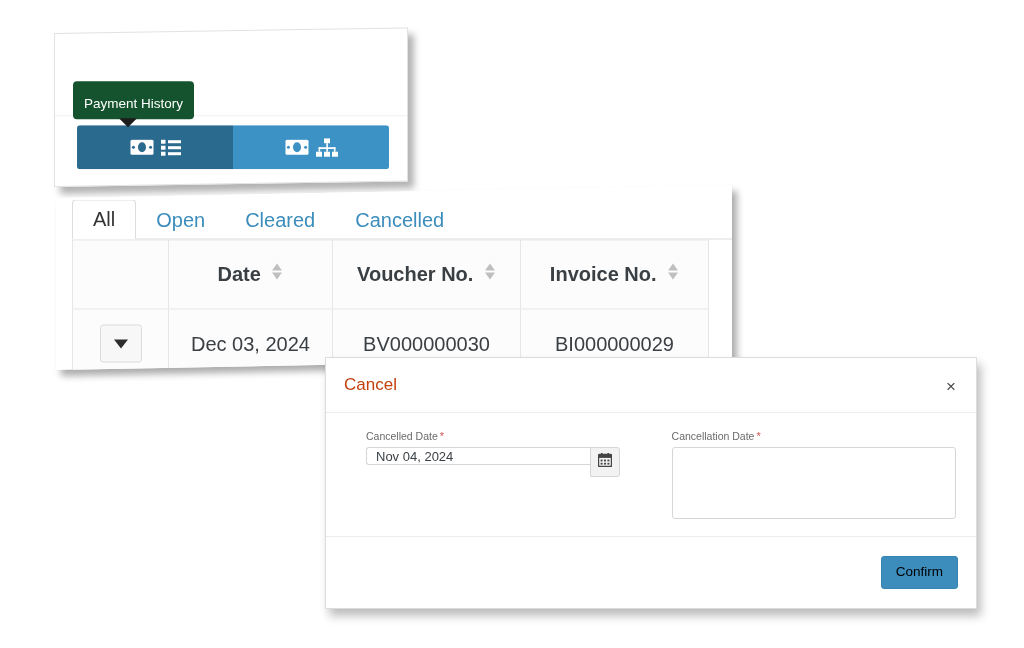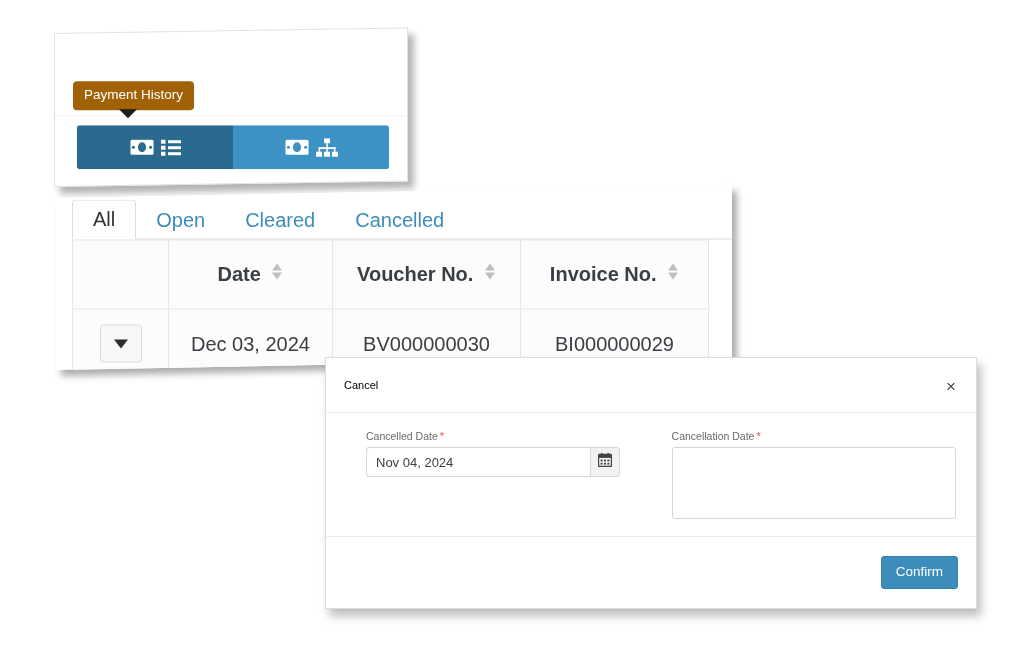--- a/index.html
+++ b/index.html
@@ -62,24 +62,24 @@
   }
   .toggle-btn.active { background: #2b6a8f; }
   .toggle-btn.inactive { background: #3c92c4; }
   .icon-svg { display: block; }
 
   
   .tooltip {
     position: absolute;
     left: 18px;
     top: 50px;
-    background: #a16207;
+    background: #14532d;
     color: #ffffff;
     font-size: 13.5px;
-    padding: 7px 11px 8px 11px;
+    padding: 16px 11px 8px 11px;
     border-radius: 4px;
     white-space: nowrap;
     line-height: 1;
   }
   .tooltip-arrow {
     position: absolute;
     left: 46px;
     bottom: -8px;
     width: 0; height: 0;
     border-left: 9px solid transparent;
@@ -213,22 +213,22 @@
   }
   .modal-header {
     position: relative;
     height: 54px;
     border-bottom: 1px solid #ececec;
     display: flex;
     align-items: center;
     padding: 0 18px 0 18px;
   }
   .modal-title {
-    font-size: 11px;
-    color: #000000;
+    font-size: 17px;
+    color: #c2410c;
   }
   .modal-close {
     position: absolute;
     right: 16px;
     top: 18px;
     font-size: 17px;
     color: #4a4a4a;
     cursor: pointer;
     line-height: 1;
     background: none;
@@ -257,21 +257,21 @@
     color: #d9534f;
     font-size: 11px;
     margin-left: 2px;
   }
   .input-group {
     display: flex;
     width: 100%;
   }
   .date-input {
     flex: 1;
-    height: 30px;
+    height: 18px;
     border: 1px solid #d6d6d6;
     border-right: none;
     border-radius: 3px 0 0 3px;
     font-size: 13px;
     color: #3a3f44;
     padding: 0 9px;
     font-family: "Liberation Sans", sans-serif;
     background: #ffffff;
     box-sizing: border-box;
     outline: none;
@@ -308,21 +308,21 @@
     border-top: 1px solid #ececec;
     display: flex;
     align-items: center;
     justify-content: flex-end;
     padding-right: 18px;
     box-sizing: border-box;
   }
   .confirm-btn {
     background: #3c8dbc;
     border: 1px solid #3683b0;
-    color: #ffffff;
+    color: #000000;
     font-size: 13.5px;
     padding: 7px 14px;
     border-radius: 3px;
     cursor: pointer;
     font-family: "Liberation Sans", sans-serif;
     line-height: 1.2;
   }
 </style>
 </head>
 <body>

